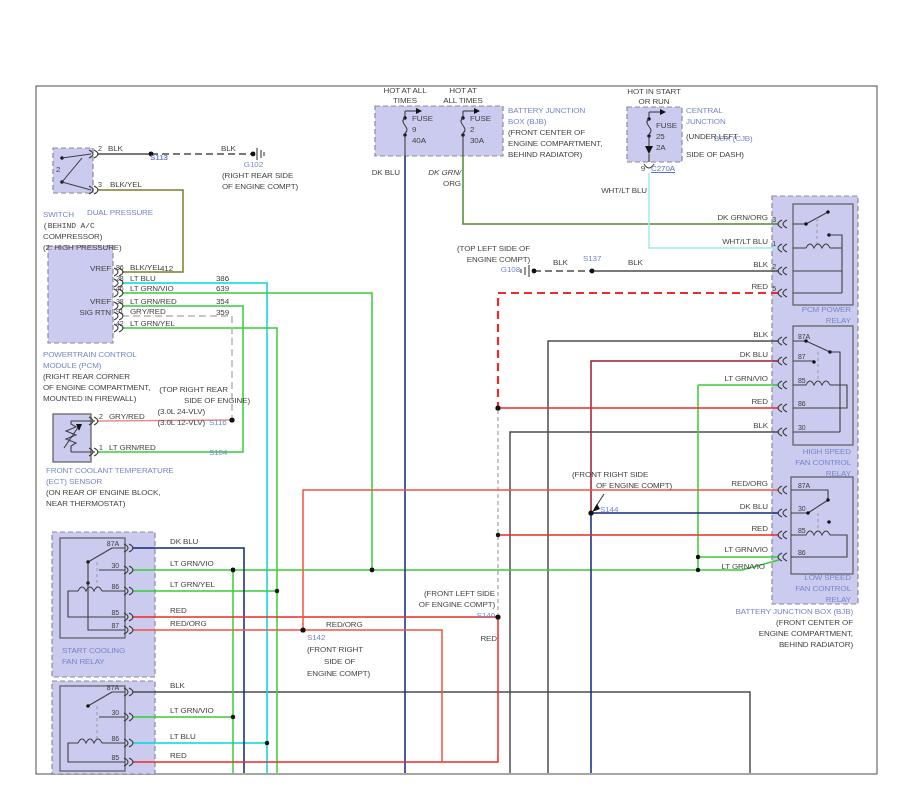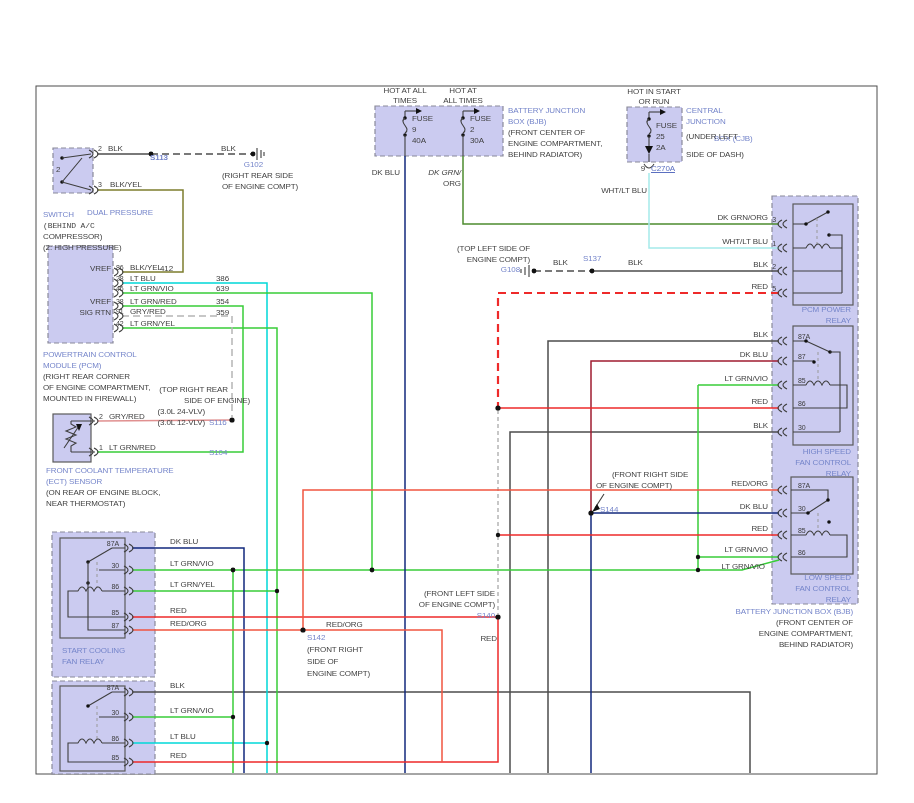--- a/index.html
+++ b/index.html
@@ -362,21 +362,21 @@
       <span class="lbl s7" style="left: 798px; top: 352px;">87</span>
       <span class="lbl ar" style="left: 768px; top: 374px;">LT GRN/VIO</span>
       <span class="lbl s7" style="left: 798px; top: 376px;">85</span>
       <span class="lbl ar" style="left: 768px; top: 397px;">RED</span>
       <span class="lbl s7" style="left: 798px; top: 399px;">86</span>
       <span class="lbl ar" style="left: 768px; top: 421px;">BLK</span>
       <span class="lbl s7" style="left: 798px; top: 423px;">30</span>
       <span class="lbl b ar" style="left: 851px; top: 447px;">HIGH SPEED</span>
       <span class="lbl b ar" style="left: 851px; top: 458px;">FAN CONTROL</span>
       <span class="lbl b ar" style="left: 851px; top: 469px;">RELAY</span>
-      <span class="lbl" style="left: 612px; top: 470px;">(FRONT RIGHT SIDE</span>
+      <span class="lbl" style="left: 572px; top: 470px;">(FRONT RIGHT SIDE</span>
       <span class="lbl" style="left: 596px; top: 481px;">OF ENGINE COMPT)</span>
       <span class="lbl b" style="left: 600px; top: 505px;">S144</span>
       <span class="lbl ar" style="left: 768px; top: 479px;">RED/ORG</span>
       <span class="lbl s7" style="left: 798px; top: 481px;">87A</span>
       <span class="lbl ar" style="left: 768px; top: 502px;">DK BLU</span>
       <span class="lbl s7" style="left: 798px; top: 504px;">30</span>
       <span class="lbl ar" style="left: 768px; top: 524px;">RED</span>
       <span class="lbl s7" style="left: 798px; top: 526px;">85</span>
       <span class="lbl ar" style="left: 768px; top: 545px;">LT GRN/VIO</span>
       <span class="lbl s7" style="left: 798px; top: 548px;">86</span>
@@ -388,21 +388,21 @@
       <span class="lbl ar" style="left: 853px; top: 618px;">(FRONT CENTER OF</span>
       <span class="lbl ar" style="left: 853px; top: 629px;">ENGINE COMPARTMENT,</span>
       <span class="lbl ar" style="left: 853px; top: 640px;">BEHIND RADIATOR)</span>
       <span class="lbl ar" style="left: 495px; top: 589px;">(FRONT LEFT SIDE</span>
       <span class="lbl ar" style="left: 495px; top: 600px;">OF ENGINE COMPT)</span>
       <span class="lbl b ar" style="left: 495px; top: 611px;">S140</span>
       <span class="lbl ar" style="left: 497px; top: 634px;">RED</span>
       <span class="lbl" style="left: 326px; top: 620px;">RED/ORG</span>
       <span class="lbl b" style="left: 307px; top: 633px;">S142</span>
       <span class="lbl" style="left: 307px; top: 645px;">(FRONT RIGHT</span>
-      <span class="lbl" style="left: 307px; top: 657px;">SIDE OF</span>
+      <span class="lbl" style="left: 324px; top: 657px;">SIDE OF</span>
       <span class="lbl" style="left: 307px; top: 669px;">ENGINE COMPT)</span>
       <span class="lbl s7 ar" style="left: 119px; top: 539px;">87A</span>
       <span class="lbl" style="left: 170px; top: 537px;">DK BLU</span>
       <span class="lbl s7 ar" style="left: 119px; top: 561px;">30</span>
       <span class="lbl" style="left: 170px; top: 559px;">LT GRN/VIO</span>
       <span class="lbl s7 ar" style="left: 119px; top: 582px;">86</span>
       <span class="lbl" style="left: 170px; top: 580px;">LT GRN/YEL</span>
       <span class="lbl s7 ar" style="left: 119px; top: 608px;">85</span>
       <span class="lbl" style="left: 170px; top: 606px;">RED</span>
       <span class="lbl s7 ar" style="left: 119px; top: 621px;">87</span>

